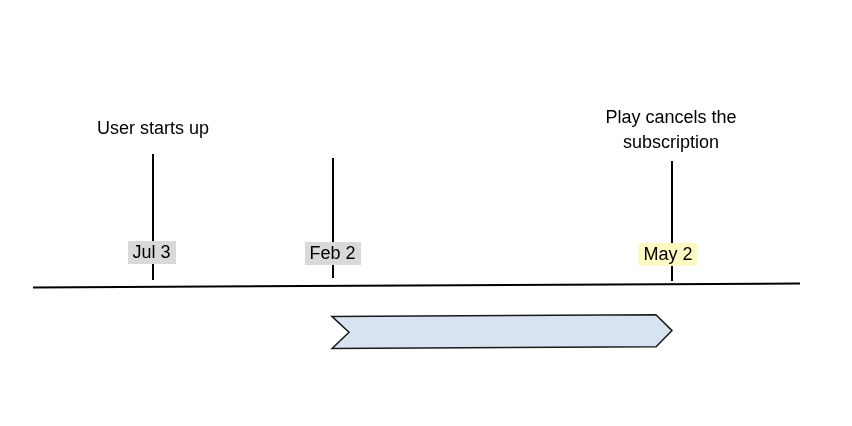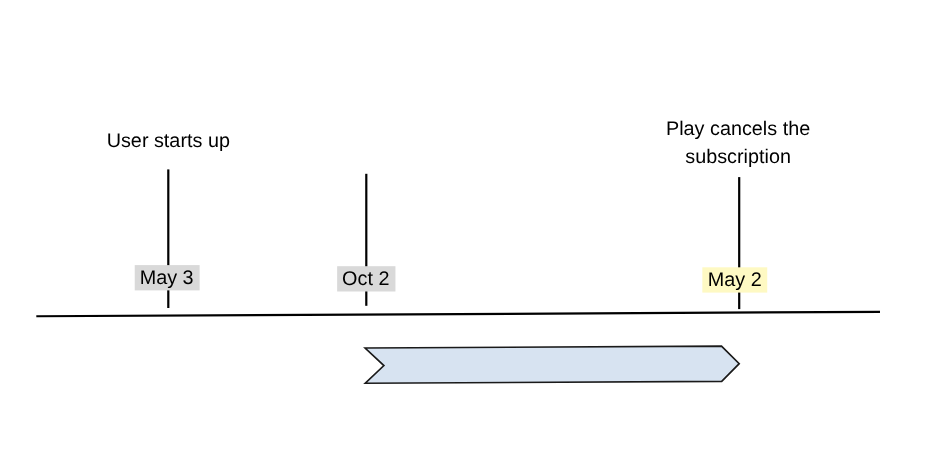--- a/index.html
+++ b/index.html
@@ -64,23 +64,23 @@
   <svg class="svg-layer" viewBox="0 0 852 426" xmlns="http://www.w3.org/2000/svg">
     <line x1="33" y1="287.5" x2="800" y2="283.5" stroke-width="2" stroke="#000000"></line>
     <polygon points="332,315.5 656,315.5 672,331.5 656,347.5 332,347.5 349,331.5" transform="rotate(-0.3 502 331.5)" stroke-width="1.5" fill="#d7e3f1"></polygon>
   </svg>
   <svg class="svg-layer" viewBox="0 0 852 426" xmlns="http://www.w3.org/2000/svg" style="pointer-events:none">
     <polygon points="332,315.5 656,315.5 672,331.5 656,347.5 332,347.5 349,331.5" transform="rotate(-0.3 502 331.5)" fill="none" stroke-width="1.5" stroke="#1a1a1a"></polygon>
   </svg>
 
   <div class="event-label" style="left:153px; top:116px; width:160px;">User starts up</div>
   <div class="event-stem" style="left: 152.5px; top: 154px; height: 126px; background-color: rgb(0, 0, 0);"></div>
-  <div class="date-chip" style="left: 151.5px; top: 241px; background-color: rgb(217, 217, 217);">May 3</div>
+  <div class="date-chip" style="left: 151.5px; top: 241px; background-color: rgb(217, 217, 217);">Jul 3</div>
 
   <div class="event-stem" style="left: 333px; top: 158px; height: 120px; background-color: rgb(0, 0, 0);"></div>
-  <div class="date-chip" style="left: 332.5px; top: 242px; background-color: rgb(217, 217, 217);">Oct 2</div>
+  <div class="date-chip" style="left: 332.5px; top: 242px; background-color: rgb(217, 217, 217);">Feb 2</div>
 
   <div class="event-label" style="left:671px; top:105px; width:162px;">Play cancels the subscription</div>
   <div class="event-stem" style="left: 672px; top: 161px; height: 120px; background-color: rgb(0, 0, 0);"></div>
   <div class="date-chip" style="left: 668px; top: 243px; background-color: #fef9c3;">May 2</div>
 
 
 </div>
 
 </body></html>

